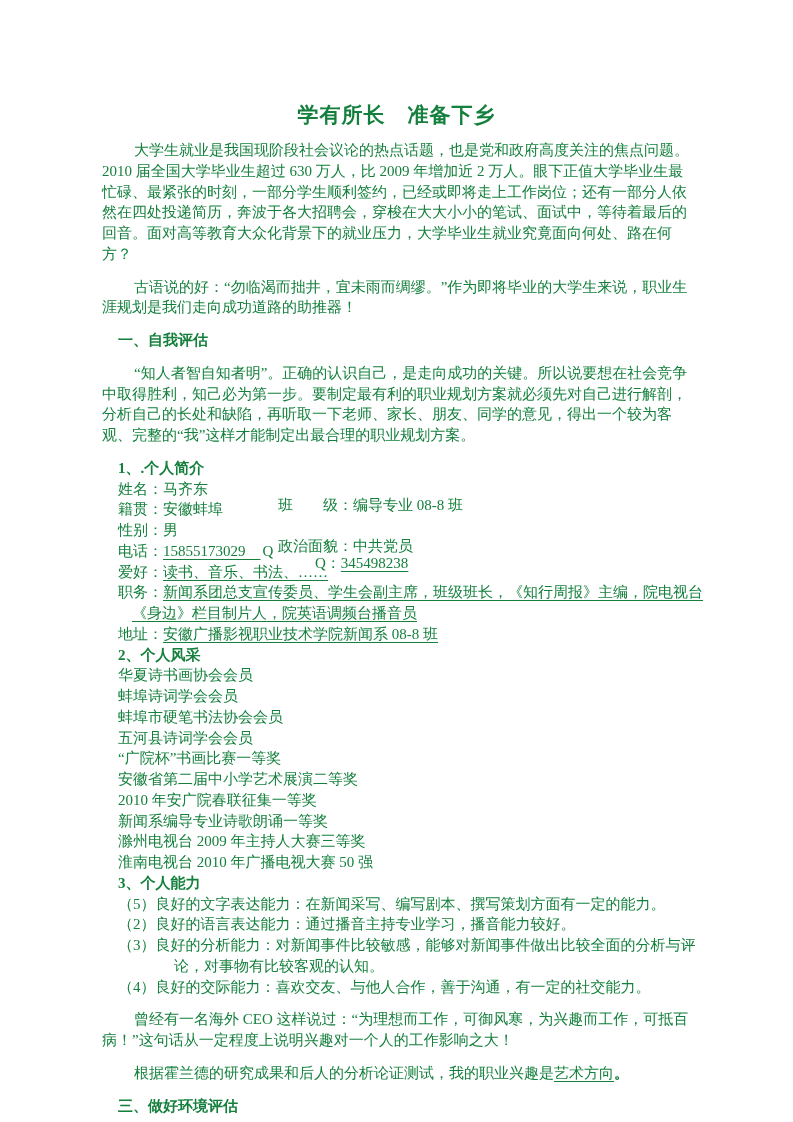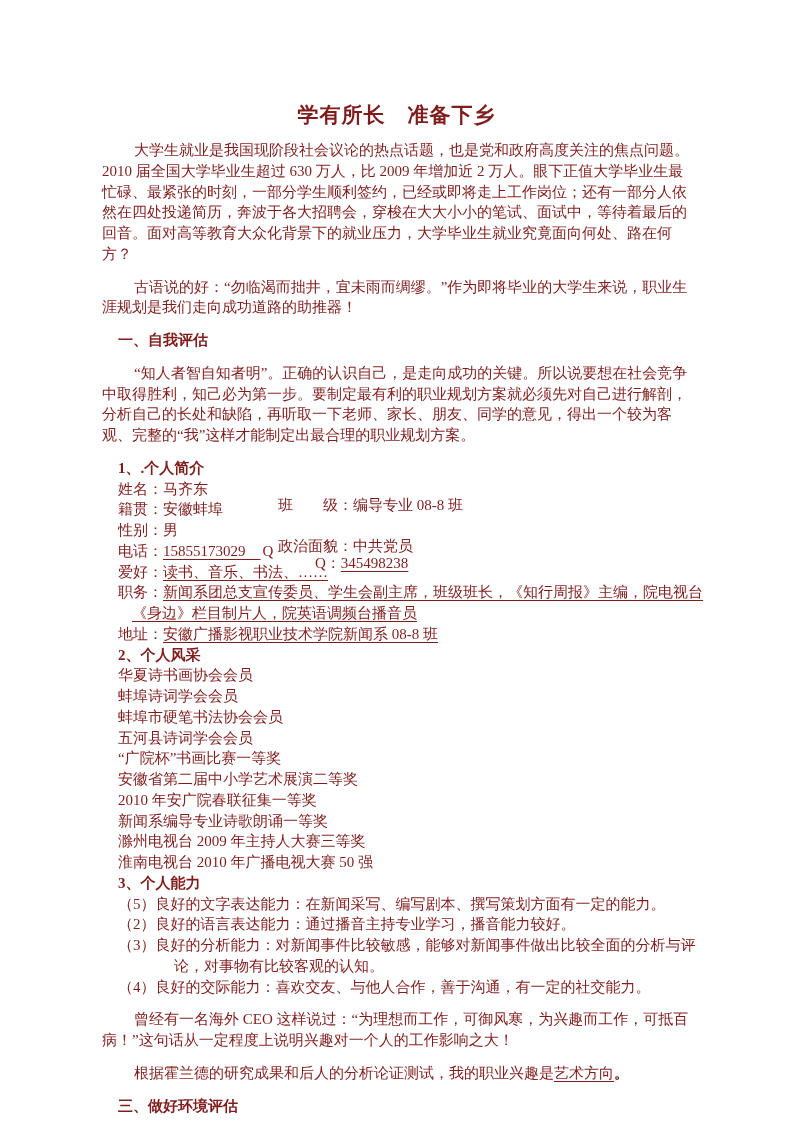--- a/index.html
+++ b/index.html
@@ -2,21 +2,21 @@
 <html><head>
 <meta charset="utf-8">
 <style>
   html,body{margin:0;padding:0;background:#e8e8e8;}
   .page{
     position:relative;
     width:793px;height:1122px;
     margin:0 auto;
     background:#ffffff;
     font-family:"Liberation Serif","DejaVu Serif",serif;
-    color:#7f1d1d;
+    color:#15803d;
     overflow:hidden;
     box-sizing:border-box;
     padding:0 90px;
   }
   .doc{font-size:15px;line-height:20.75px;}
   .title{
     margin-top:102px;
     text-align:center;
     font-size:21px;
     font-weight:bold;

